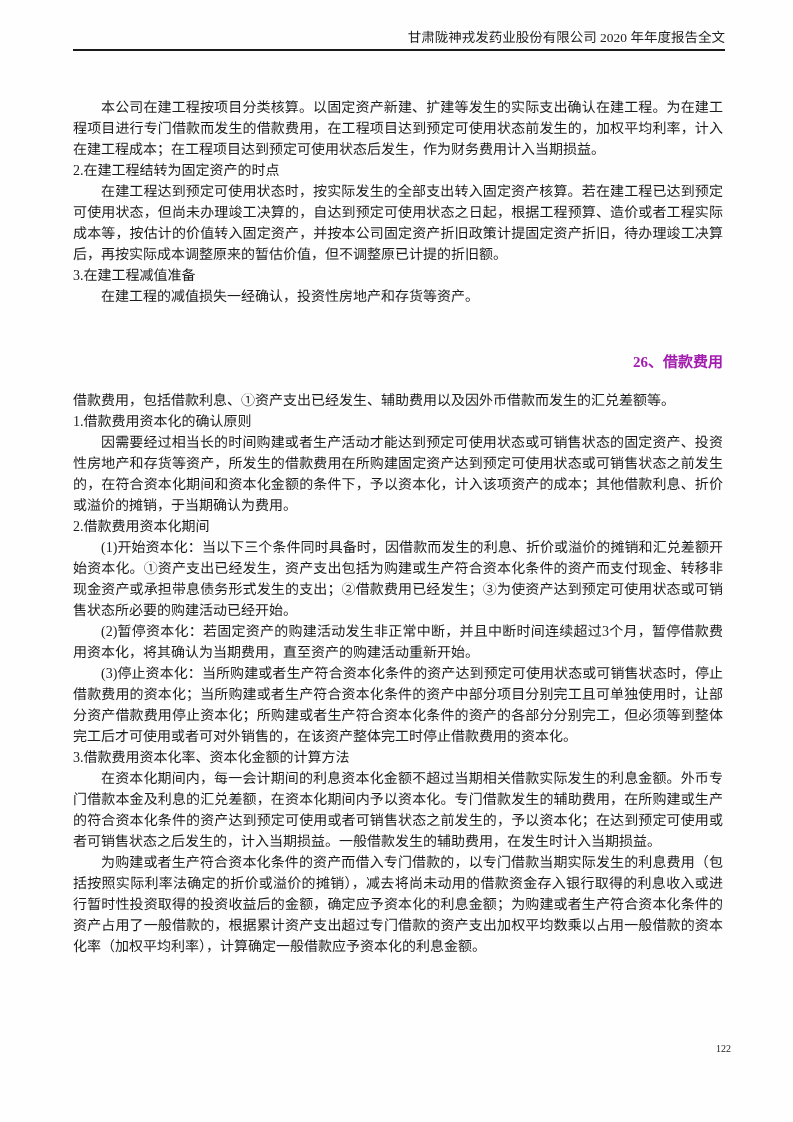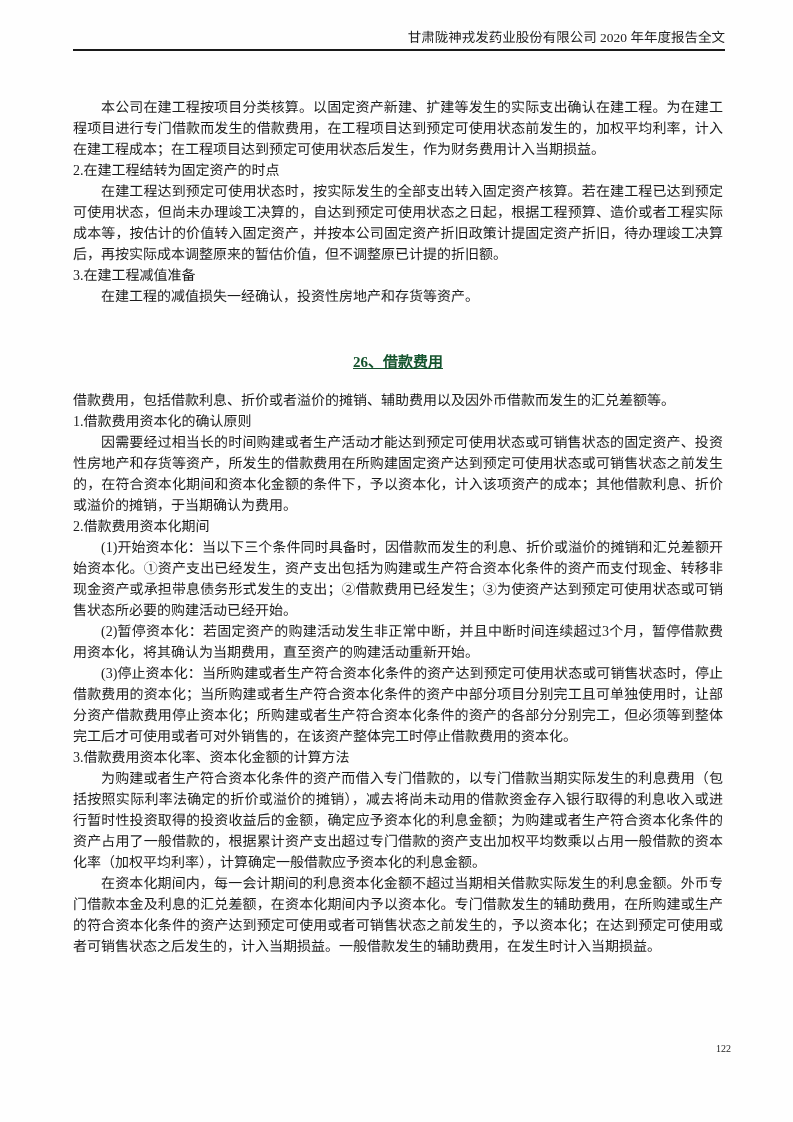--- a/index.html
+++ b/index.html
@@ -48,23 +48,22 @@
     margin-top: 22px !important;
   }
   .indent {
     text-indent: 2em;
   }
   .section-heading {
     margin: 44px 0 16px 0;
     font-size: 15px;
     font-weight: bold;
     line-height: 23px;
-    text-align: center;
-    color: #14532d;
-    text-decoration: underline;
+    text-align: right;
+    color: #a21caf;
   }
   .footer {
     position: absolute;
     top: 1041px;
     right: 62px;
     font-size: 10px;
     line-height: 15px;
     color: #222222;
   }
 </style>
@@ -85,39 +84,39 @@
 
     <p class="indent">在建工程达到预定可使用状态时，按实际发生的全部支出转入固定资产核算。若在建工程已达到预定可使用状态，但尚未办理竣工决算的，自达到预定可使用状态之日起，根据工程预算、造价或者工程实际成本等，按估计的价值转入固定资产，并按本公司固定资产折旧政策计提固定资产折旧，待办理竣工决算后，再按实际成本调整原来的暂估价值，但不调整原已计提的折旧额。</p>
 
     <p>3.在建工程减值准备</p>
 
 
     <p class="indent">在建工程的减值损失一经确认，投资性房地产和存货等资产。</p>
 
     <h2 class="section-heading">26、借款费用</h2>
 
-    <p>借款费用，包括借款利息、折价或者溢价的摊销、辅助费用以及因外币借款而发生的汇兑差额等。</p>
+    <p>借款费用，包括借款利息、①资产支出已经发生、辅助费用以及因外币借款而发生的汇兑差额等。</p>
 
     <p>1.借款费用资本化的确认原则</p>
 
     <p class="indent">因需要经过相当长的时间购建或者生产活动才能达到预定可使用状态或可销售状态的固定资产、投资性房地产和存货等资产，所发生的借款费用在所购建固定资产达到预定可使用状态或可销售状态之前发生的，在符合资本化期间和资本化金额的条件下，予以资本化，计入该项资产的成本；其他借款利息、折价或溢价的摊销，于当期确认为费用。</p>
 
     <p>2.借款费用资本化期间</p>
 
     <p class="indent">(1)开始资本化：当以下三个条件同时具备时，因借款而发生的利息、折价或溢价的摊销和汇兑差额开始资本化。①资产支出已经发生，资产支出包括为购建或生产符合资本化条件的资产而支付现金、转移非现金资产或承担带息债务形式发生的支出；②借款费用已经发生；③为使资产达到预定可使用状态或可销售状态所必要的购建活动已经开始。</p>
 
     <p class="indent">(2)暂停资本化：若固定资产的购建活动发生非正常中断，并且中断时间连续超过3个月，暂停借款费用资本化，将其确认为当期费用，直至资产的购建活动重新开始。</p>
 
     <p class="indent">(3)停止资本化：当所购建或者生产符合资本化条件的资产达到预定可使用状态或可销售状态时，停止借款费用的资本化；当所购建或者生产符合资本化条件的资产中部分项目分别完工且可单独使用时，让部分资产借款费用停止资本化；所购建或者生产符合资本化条件的资产的各部分分别完工，但必须等到整体完工后才可使用或者可对外销售的，在该资产整体完工时停止借款费用的资本化。</p>
 
     <p>3.借款费用资本化率、资本化金额的计算方法</p>
 
+    <p class="indent">在资本化期间内，每一会计期间的利息资本化金额不超过当期相关借款实际发生的利息金额。外币专门借款本金及利息的汇兑差额，在资本化期间内予以资本化。专门借款发生的辅助费用，在所购建或生产的符合资本化条件的资产达到预定可使用或者可销售状态之前发生的，予以资本化；在达到预定可使用或者可销售状态之后发生的，计入当期损益。一般借款发生的辅助费用，在发生时计入当期损益。</p>
+
     <p class="indent">为购建或者生产符合资本化条件的资产而借入专门借款的，以专门借款当期实际发生的利息费用（包括按照实际利率法确定的折价或溢价的摊销），减去将尚未动用的借款资金存入银行取得的利息收入或进行暂时性投资取得的投资收益后的金额，确定应予资本化的利息金额；为购建或者生产符合资本化条件的资产占用了一般借款的，根据累计资产支出超过专门借款的资产支出加权平均数乘以占用一般借款的资本化率（加权平均利率），计算确定一般借款应予资本化的利息金额。</p>
-
-    <p class="indent">在资本化期间内，每一会计期间的利息资本化金额不超过当期相关借款实际发生的利息金额。外币专门借款本金及利息的汇兑差额，在资本化期间内予以资本化。专门借款发生的辅助费用，在所购建或生产的符合资本化条件的资产达到预定可使用或者可销售状态之前发生的，予以资本化；在达到预定可使用或者可销售状态之后发生的，计入当期损益。一般借款发生的辅助费用，在发生时计入当期损益。</p>
 
   </div>
 
   <div class="footer">
     <span>122</span>
   </div>
 
 </div>
 
 </body></html>

